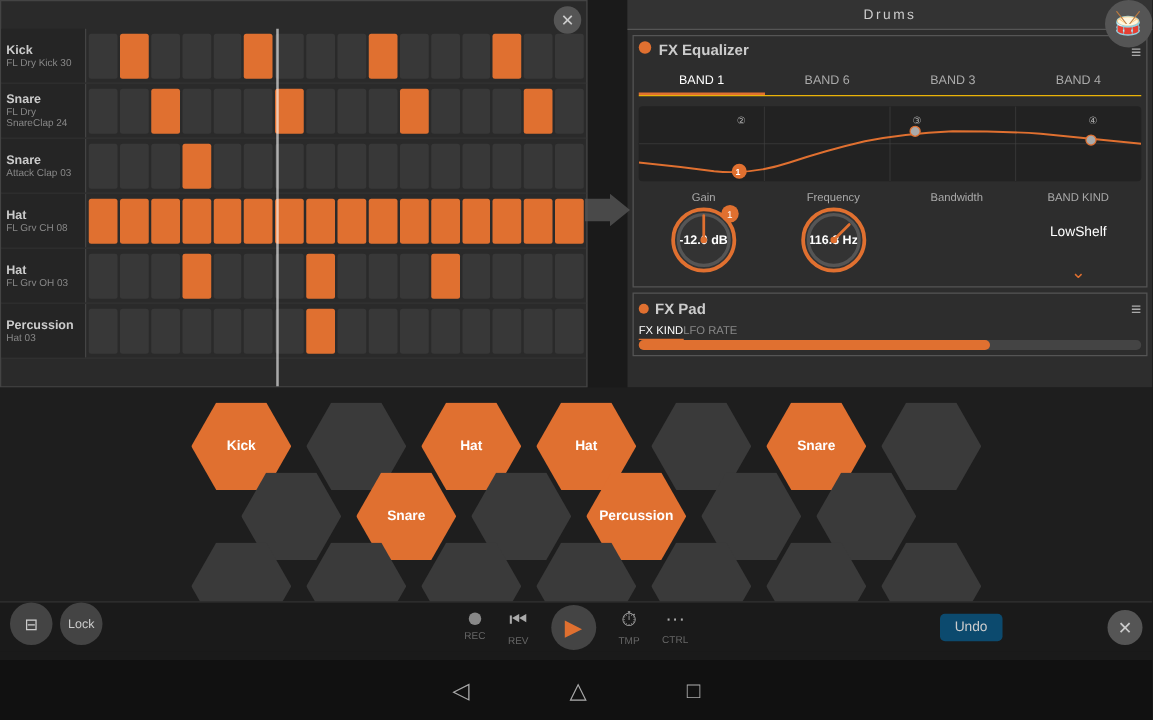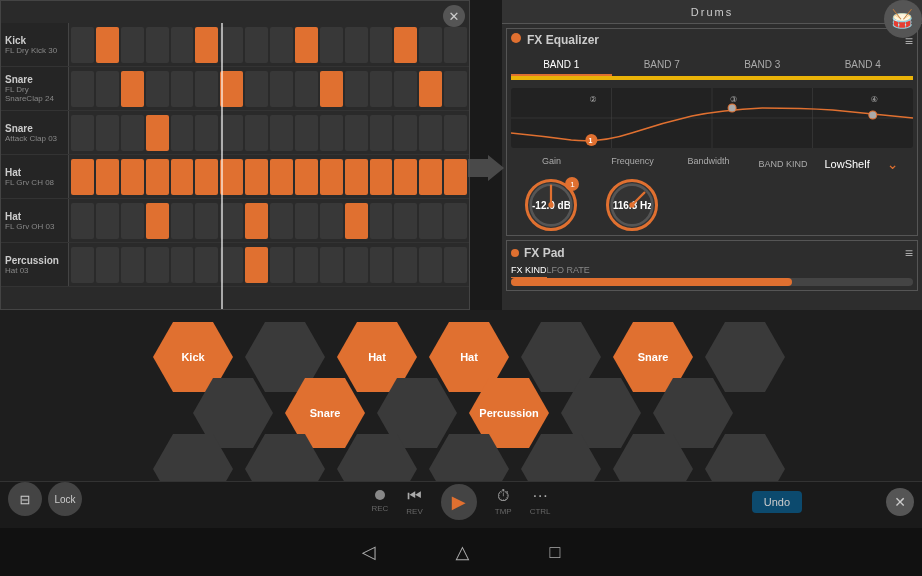--- a/index.html
+++ b/index.html
@@ -192,21 +192,21 @@
 
     .menu-icon {
       color: #aaa;
       font-size: 14px;
       cursor: pointer;
     }
 
     
     #band-tabs {
       display: flex;
-      border-bottom: 4px solid #eab308;
+      border-bottom: 1px solid #eab308;
       margin-bottom: 8px;
     }
 
     .band-tab {
       flex: 1;
       text-align: center;
       padding: 4px 0;
       color: #aaa;
       font-size: 10px;
       cursor: pointer;
@@ -236,21 +236,21 @@
     #knobs-row {
       display: flex;
       justify-content: space-around;
       align-items: flex-start;
     }
 
     .knob-group {
       display: flex;
       flex-direction: column;
       align-items: center;
-      gap: 13px;
+      gap: 3px;
     }
 
     .knob-label {
       color: #aaa;
       font-size: 9px;
       text-align: center;
     }
 
     .knob {
       width: 52px; height: 52px;
@@ -288,20 +288,21 @@
 
     
     .knob svg {
       position: absolute;
       top: 0; left: 0;
       width: 100%; height: 100%;
     }
 
     .band-kind-group {
       display: flex;
+      flex-direction: column;
       align-items: center;
       gap: 17px;
     }
 
     .band-kind-label {
       color: #aaa;
       font-size: 9px;
     }
 
     .band-kind-value {
@@ -700,21 +701,21 @@
 
   <div id="fx-eq">
     <div id="fx-eq-header">
       <div class="orange-dot"></div>
       <span class="fx-title">FX Equalizer</span>
       <span class="menu-icon">≡</span>
     </div>
 
     <div id="band-tabs">
       <div class="band-tab active">BAND 1</div>
-      <div class="band-tab">BAND 7</div>
+      <div class="band-tab">BAND 6</div>
       <div class="band-tab">BAND 3</div>
       <div class="band-tab">BAND 4</div>
     </div>
 
     <div id="eq-viz">
       <svg viewBox="0 0 400 60" preserveAspectRatio="none" xmlns="http://www.w3.org/2000/svg">
 
         <line x1="0" y1="30" x2="400" y2="30" stroke="#444" stroke-width="0.5"></line>
         <line x1="100" y1="0" x2="100" y2="60" stroke="#444" stroke-width="0.5"></line>
         <line x1="200" y1="0" x2="200" y2="60" stroke="#444" stroke-width="0.5"></line>

